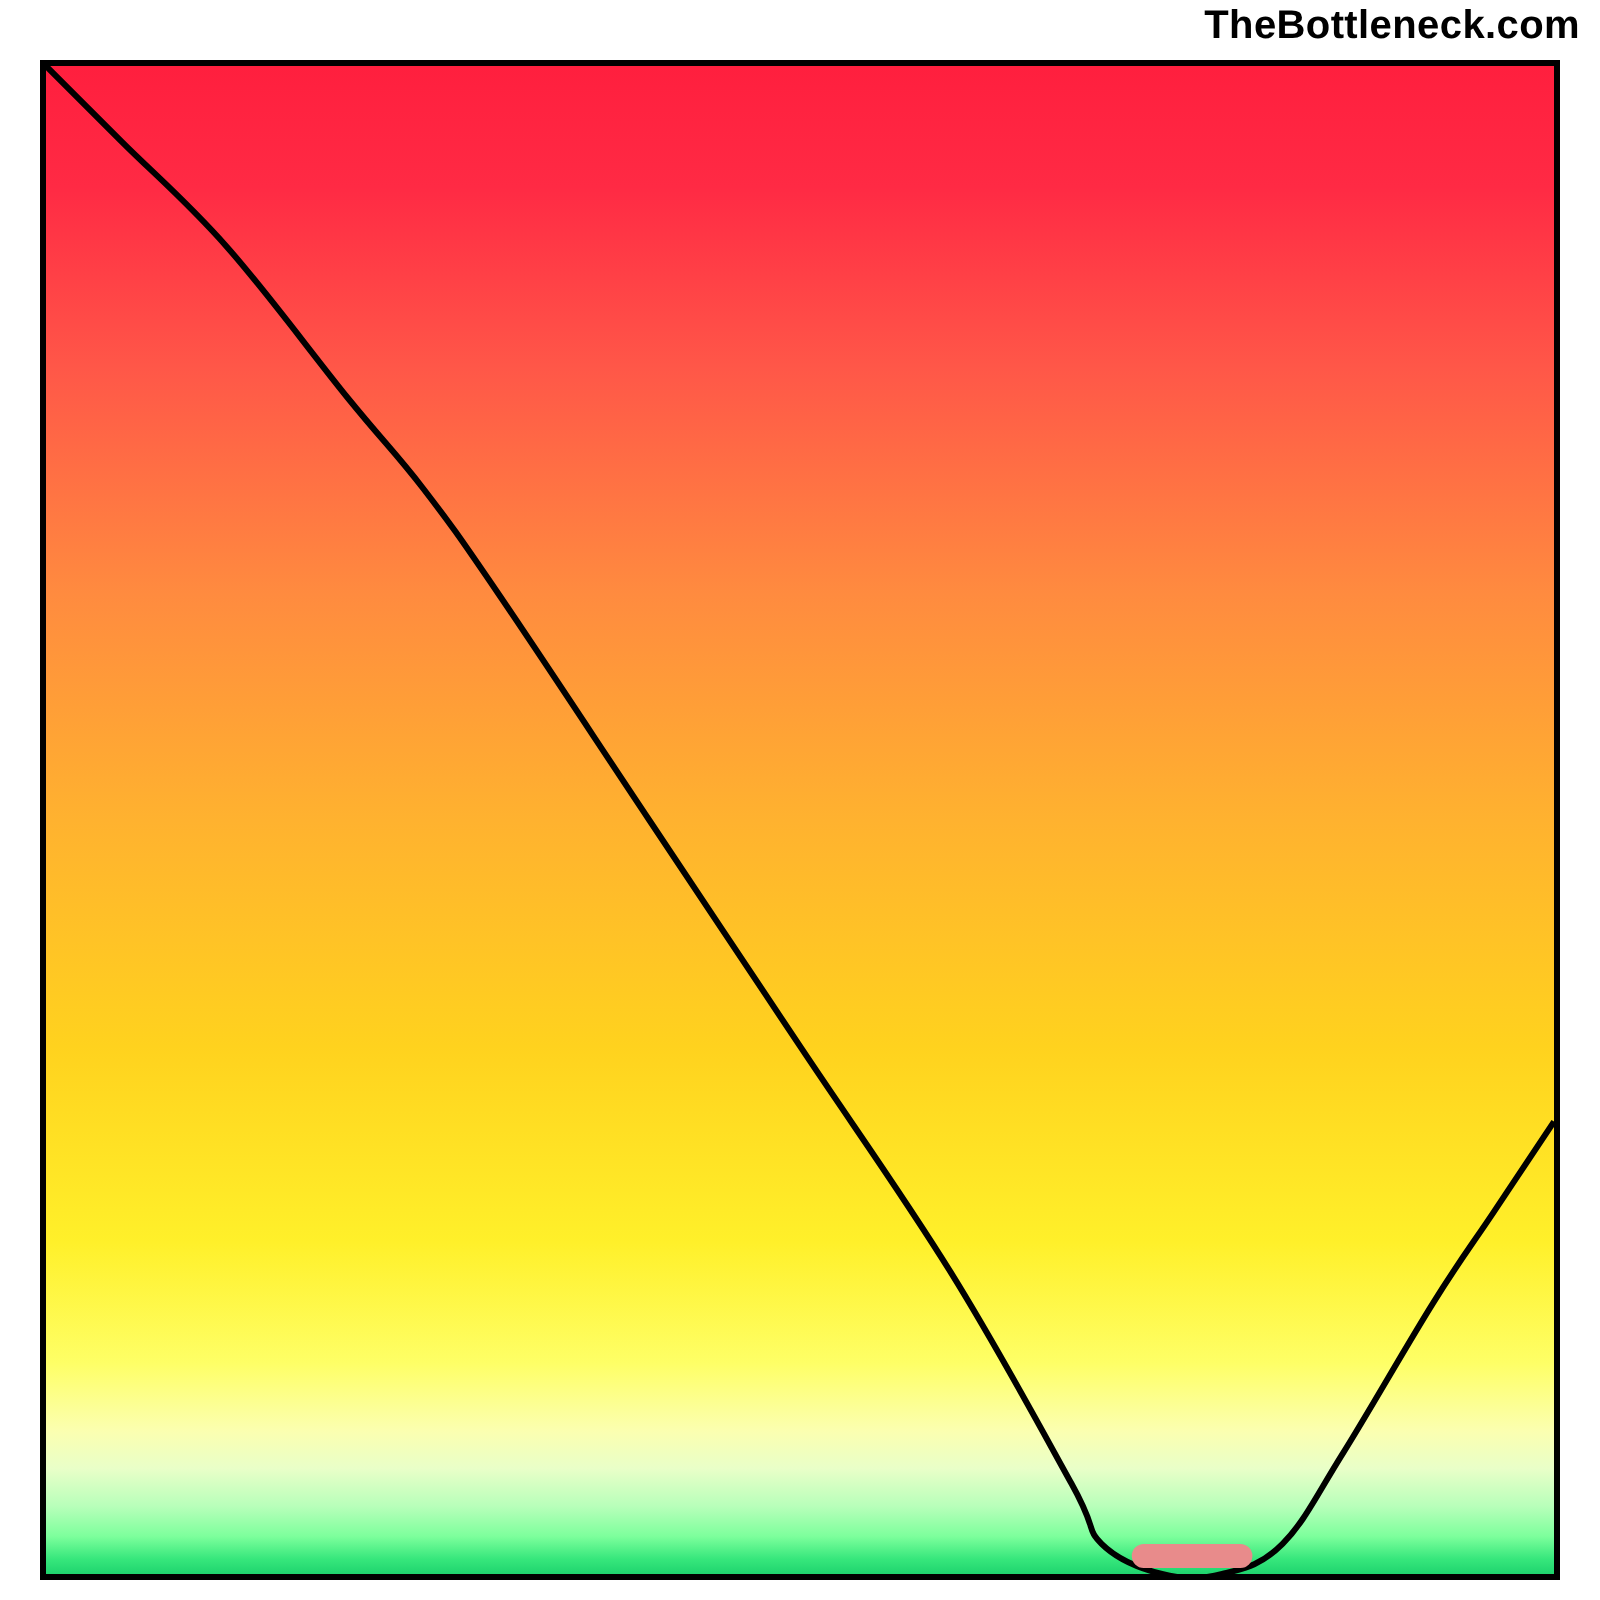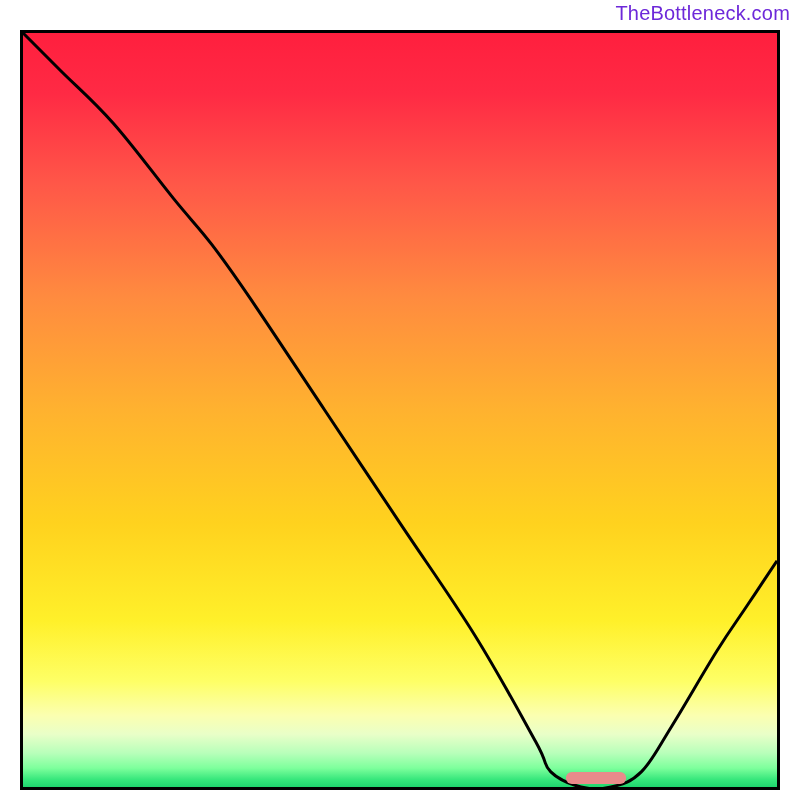--- a/index.html
+++ b/index.html
@@ -9,22 +9,22 @@
     height: 800px;
     background: #ffffff;
     overflow: hidden;
     font-family: Arial, Helvetica, sans-serif;
   }
   .watermark {
     position: absolute;
     top: 2px;
     right: 10px;
     font-size: 20px;
-    font-weight: 400;
-    color: #6d28d9;
+    font-weight: 700;
+    color: #000000;
     z-index: 10;
     letter-spacing: 0.2px;
   }
   .plot {
     position: absolute;
     left: 20px;
     top: 30px;
     width: 760px;
     height: 760px;
     border: 3px solid #000;

